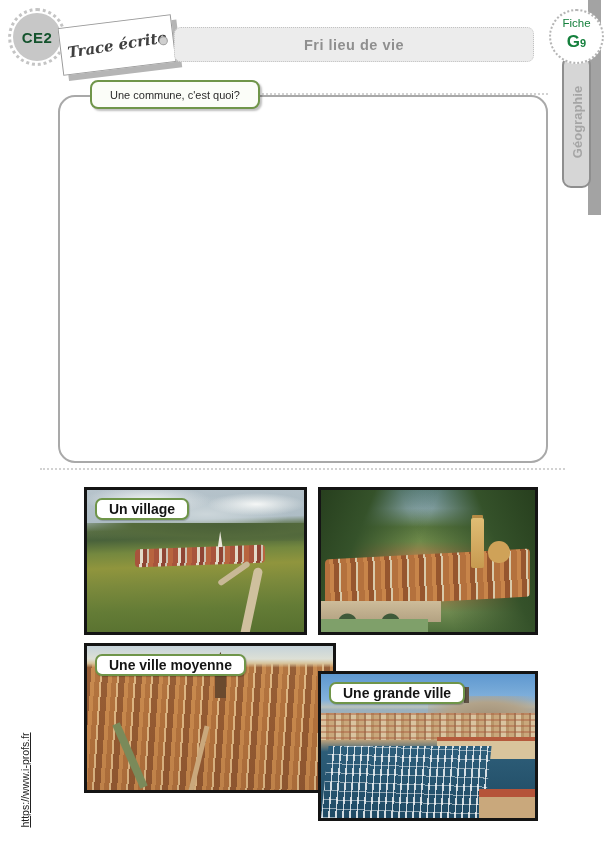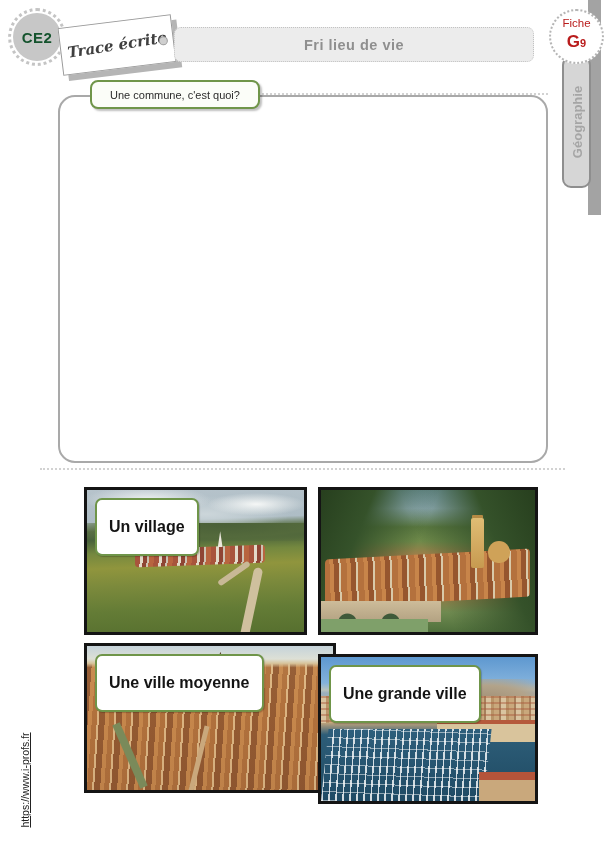--- a/index.html
+++ b/index.html
@@ -36,21 +36,21 @@
     left:174px;top:27px;width:360px;height:35px;background:#ececec;
     border:1.5px dotted #c2c2c2;border-radius:7px;box-sizing:border-box;
     display:flex;align-items:center;justify-content:center;
     font-weight:bold;font-size:14.5px;color:#8f8f8f;letter-spacing:.5px;
   }
   .right-strip{left:588px;top:0;width:13px;height:215px;background:#a3a3a3;}
   .fiche-circle{
     left:549px;top:9px;width:55px;height:55px;border-radius:50%;
     background:#fff;border:2px dotted #b5b5b5;box-sizing:border-box;
     display:flex;flex-direction:column;align-items:center;justify-content:center;
-    color:#b91c1c;z-index:3;
+    color:#15803d;z-index:3;
   }
   .fiche-circle .fl{font-size:11.5px;line-height:12px;}
   .fiche-circle .fg{font-size:17px;font-weight:bold;line-height:25px;}
   .fiche-circle .fn{font-size:11px;font-weight:bold;}
   .geo-tab{
     left:562px;top:56px;width:29px;height:132px;background:#d6d6d6;
     border:2px solid #8e8e8e;border-radius:9px;box-sizing:border-box;z-index:2;
   }
   .geo-tab span{
     position:absolute;left:50%;top:50%;
@@ -87,27 +87,27 @@
   .tasks-intro{margin-bottom:12px !important;}
   .types-heading{margin:22px 0 11px !important;}
   .nouvelles-heading{margin:21px 0 11px !important;}
   b{color:#222;}
 
   
   .photo-frame{border:3px solid #141414;box-sizing:border-box;background:#888;overflow:hidden;}
   .f1{left:84px;top:487px;width:223px;height:148px;}
   .f2{left:318px;top:487px;width:220px;height:148px;}
   .f3{left:84px;top:643px;width:252px;height:150px;}
-  .f4{left:318px;top:654px;width:220px;height:150px;text-decoration:underline;}
+  .f4{left:318px;top:671px;width:220px;height:150px;text-decoration:underline;}
   .ph{position:absolute;left:0;top:0;right:0;bottom:0;}
   .ph *{position:absolute;}
   .photo-label{
     position:absolute;left:8px;top:8px;background:#fff;
-    border:2px solid #6f9549;border-radius:7px;padding:18px 12px;
-    font-weight:bold;font-size:16px;color:#141414;z-index:5;
+    border:2px solid #6f9549;border-radius:7px;padding:1px 12px;
+    font-weight:bold;font-size:14px;color:#141414;z-index:5;
     box-shadow:1px 1px 1px rgba(0,0,0,.2);white-space:nowrap;
   }
 
   
   .ph-village{background:
     radial-gradient(ellipse 70px 16px at 78% 10%, #f5f7f6 0%, rgba(245,247,246,0) 70%),
     radial-gradient(ellipse 90px 20px at 28% 7%, #eef1f1 0%, rgba(238,241,241,0) 70%),
     radial-gradient(ellipse 120px 26px at 55% 17%, #ccd6da 0%, rgba(204,214,218,0) 70%),
     linear-gradient(178deg,#b6c3cb 0%,#aebdc5 22%,#5a7047 28%,#49623b 34%,#74883f 43%,#90953d 53%,#7c8a3c 65%,#647c36 82%,#57702f 100%);}
   .v-ridge{left:0;top:23%;width:100%;height:13%;

